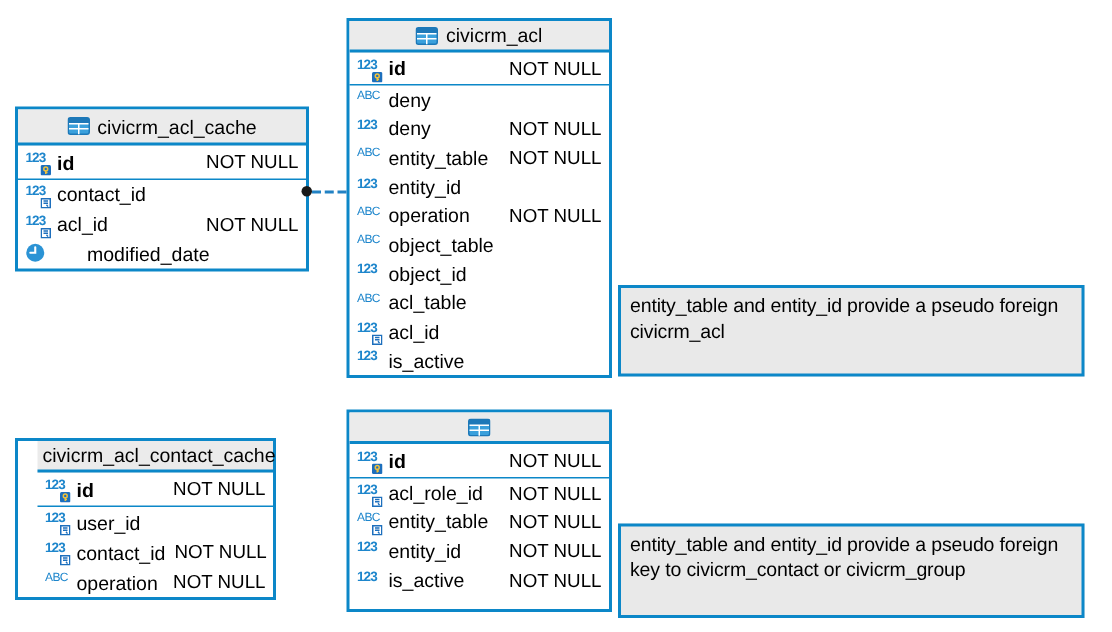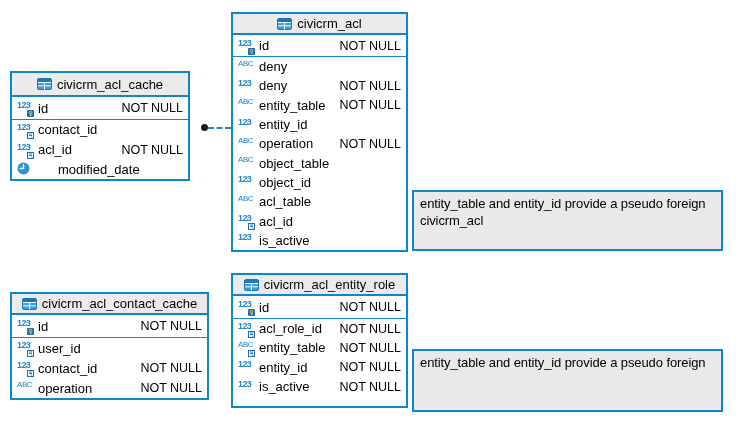--- a/index.html
+++ b/index.html
@@ -26,21 +26,21 @@
   .entity-header{
     display:flex;align-items:center;justify-content:center;gap:5px;
     background:var(--header-bg);
     border-bottom:2px solid var(--blue);
     padding:0 4px;
   }
   .entity-title{font-size:13px;color:#000;white-space:nowrap;}
   .row{display:flex;align-items:center;padding:0 5px;}
   .row.pk{border-bottom:1.5px solid var(--blue);}
   .col-name{font-size:13px;margin-left:4px;white-space:nowrap;}
-  .row.pk .col-name{font-weight:normal;}
+  .row.pk .col-name{font-weight:bold;}
   .notnull{margin-left:auto;font-size:12.5px;padding-left:6px;white-space:nowrap;}
   .ficon{position:relative;width:17px;height:14px;flex:none;display:flex;}
   .t123{font-size:9px;font-weight:600;color:var(--icon-blue);letter-spacing:-0.6px;line-height:1;}
   .tabc{font-size:8px;font-weight:400;color:var(--icon-blue);letter-spacing:-0.4px;line-height:1;}
   .badge{position:absolute;right:0;bottom:-2px;width:7px;height:7px;display:block;}
   .note{
     position:absolute;
     background:var(--note-bg);
     border:2px solid var(--blue);
     padding:3px 6px;
@@ -51,21 +51,21 @@
     overflow:hidden;
   }
   .connector{position:absolute;}
   .conn-dot{position:absolute;width:7px;height:7px;border-radius:50%;background:#1a1a1a;}
   .conn-line{position:absolute;border-top:2px dashed #2282c4;}
 </style>
 </head>
 <body>
 
 <div id="canvas">
-    <div class="entity" style="left: 10px; top: 71px; width: 180px; padding-bottom: 0px;">
+    <div class="entity" style="left: 10px; top: 71px; width: 196px; padding-bottom: 0px;">
       <div class="entity-header" style="height: 24px;">
         <svg width="15" height="12" viewBox="0 0 15 12">
           <rect x="0.5" y="0.5" width="14" height="11" rx="1.5" fill="#3aa0dc" stroke="#1d78b8"></rect>
           <rect x="0.5" y="0.5" width="14" height="4" rx="1.5" fill="#1d78b8"></rect>
           <line x1="1" y1="7.8" x2="14" y2="7.8" stroke="#fff" stroke-width="1"></line>
           <line x1="7.5" y1="4.5" x2="7.5" y2="11.5" stroke="#fff" stroke-width="1"></line>
           <line x1="1" y1="4.5" x2="14" y2="4.5" stroke="#fff" stroke-width="1"></line>
         </svg>
         <span class="entity-title">civicrm_acl_cache</span>
       </div>
@@ -205,21 +205,21 @@
         <span class="notnull"></span>
       </div>
       <div class="row" style="height: 19.3px;">
         <span class="ficon">
           <span class="t123">123</span>
         </span>
         <span class="col-name">is_active</span>
         <span class="notnull"></span>
       </div>
     </div>
-    <div class="entity" style="left: 10px; top: 292px; width: 199px; padding-bottom: 0px;">
+    <div class="entity" style="left: 10px; top: 292px; width: 174px; padding-bottom: 0px; padding-left: 13px;">
       <div class="entity-header" style="height: 21px;">
         <svg width="15" height="12" viewBox="0 0 15 12">
           <rect x="0.5" y="0.5" width="14" height="11" rx="1.5" fill="#3aa0dc" stroke="#1d78b8"></rect>
           <rect x="0.5" y="0.5" width="14" height="4" rx="1.5" fill="#1d78b8"></rect>
           <line x1="1" y1="7.8" x2="14" y2="7.8" stroke="#fff" stroke-width="1"></line>
           <line x1="7.5" y1="4.5" x2="7.5" y2="11.5" stroke="#fff" stroke-width="1"></line>
           <line x1="1" y1="4.5" x2="14" y2="4.5" stroke="#fff" stroke-width="1"></line>
         </svg>
         <span class="entity-title">civicrm_acl_contact_cache</span>
       </div>
@@ -267,21 +267,20 @@
     </div>
     <div class="entity" style="left: 231px; top: 273px; width: 177px; padding-bottom: 10px;">
       <div class="entity-header" style="height: 21px;">
         <svg width="15" height="12" viewBox="0 0 15 12">
           <rect x="0.5" y="0.5" width="14" height="11" rx="1.5" fill="#3aa0dc" stroke="#1d78b8"></rect>
           <rect x="0.5" y="0.5" width="14" height="4" rx="1.5" fill="#1d78b8"></rect>
           <line x1="1" y1="7.8" x2="14" y2="7.8" stroke="#fff" stroke-width="1"></line>
           <line x1="7.5" y1="4.5" x2="7.5" y2="11.5" stroke="#fff" stroke-width="1"></line>
           <line x1="1" y1="4.5" x2="14" y2="4.5" stroke="#fff" stroke-width="1"></line>
         </svg>
-        <span class="entity-title">civicrm_acl_entity_role</span>
       </div>
       <div class="row pk" style="height: 23px;">
         <span class="ficon">
           <span class="t123">123</span>
           <svg class="badge" viewBox="0 0 7 7">
             <rect width="7" height="7" rx="1" fill="#1d6fbd"></rect>
             <circle cx="3.5" cy="2.6" r="1.3" fill="none" stroke="#f0c23c" stroke-width="1"></circle>
             <path d="M3.5 3.9 L3.5 6 M3.5 5 L4.7 5" stroke="#f0c23c" stroke-width="1" fill="none"></path>
           </svg>
         </span>
@@ -319,18 +318,18 @@
       </div>
       <div class="row" style="height: 19.3px;">
         <span class="ficon">
           <span class="t123">123</span>
         </span>
         <span class="col-name">is_active</span>
         <span class="notnull">NOT NULL</span>
       </div>
     </div>
     <div class="note" style="left: 412px; top: 190px; width: 311px; height: 61px;"><div>entity_table and entity_id provide a pseudo foreign</div><div>civicrm_acl</div></div>
-    <div class="note" style="left: 412px; top: 349px; width: 311px; height: 63px;"><div>entity_table and entity_id provide a pseudo foreign</div></div>
+    <div class="note" style="left: 412px; top: 349px; width: 311px; height: 63px;"><div>entity_table and entity_id provide a pseudo foreign</div><div>key to civicrm_contact or civicrm_group</div></div>
     <div class="connector">
       <div class="conn-dot" style="left: 201px; top: 124px;"></div>
       <div class="conn-line" style="left: 208px; top: 127px; width: 23px;"></div>
     </div>
   </div>
 
 </body></html>

